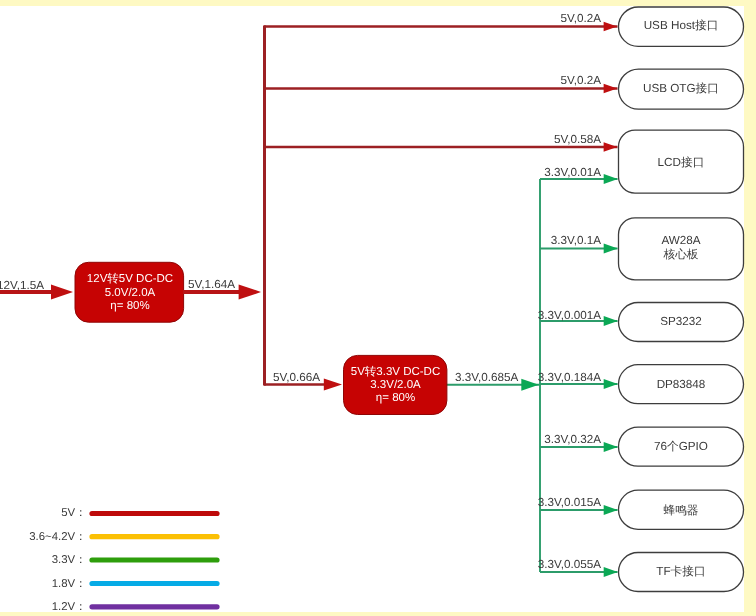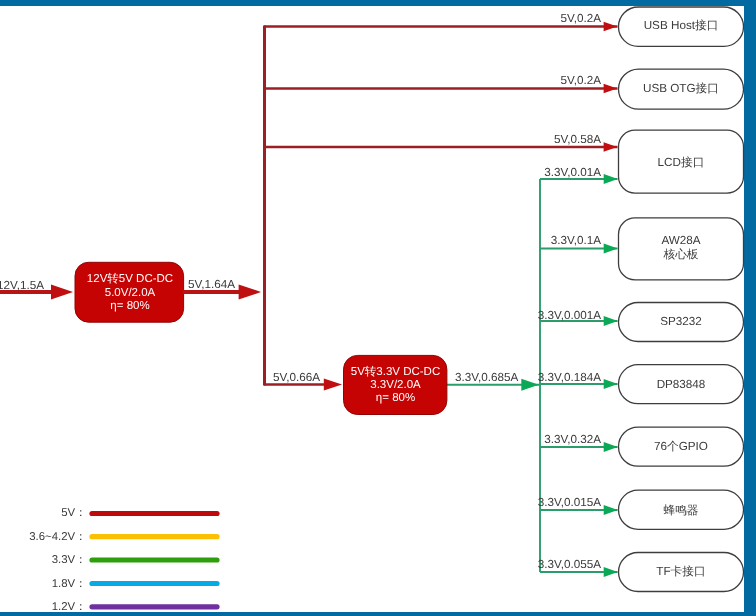--- a/index.html
+++ b/index.html
@@ -3,21 +3,21 @@
 <meta charset="utf-8">
 <title>Power Distribution Block Diagram</title>
 <style>
   html,body{margin:0;padding:0;}
   body{
     width:756px;height:616px;overflow:hidden;background:#fafafa;
     font-family:"Liberation Sans","DejaVu Sans",sans-serif;
     -webkit-font-smoothing:antialiased;
     text-rendering:geometricPrecision;
   }
-  #stage{position:relative;width:756px;height:616px;background:#0369a1;}
+  #stage{position:relative;width:756px;height:616px;background:#fef9c3;}
   #sheet{position:absolute;left:0;top:5.5px;width:744px;height:606.5px;background:#fff;}
   #svg{position:absolute;left:0;top:0;width:756px;height:616px;}
 
   .devbox{fill:#fff;stroke:#3d3d3d;stroke-width:1.3;}
   .blockbox{fill:#c60303;stroke:#8f0505;stroke-width:1;}
   .rail5{stroke:#9c2023;fill:none;stroke-width:2.5;}
   .rail5thick{stroke:#9c2023;fill:none;stroke-width:3.0;}
   .rail33{stroke:#2c9c6a;fill:none;stroke-width:1.9;}
   .ah5{fill:#bf0f10;stroke:none;}
   .ah33{fill:#0ba855;stroke:none;}

